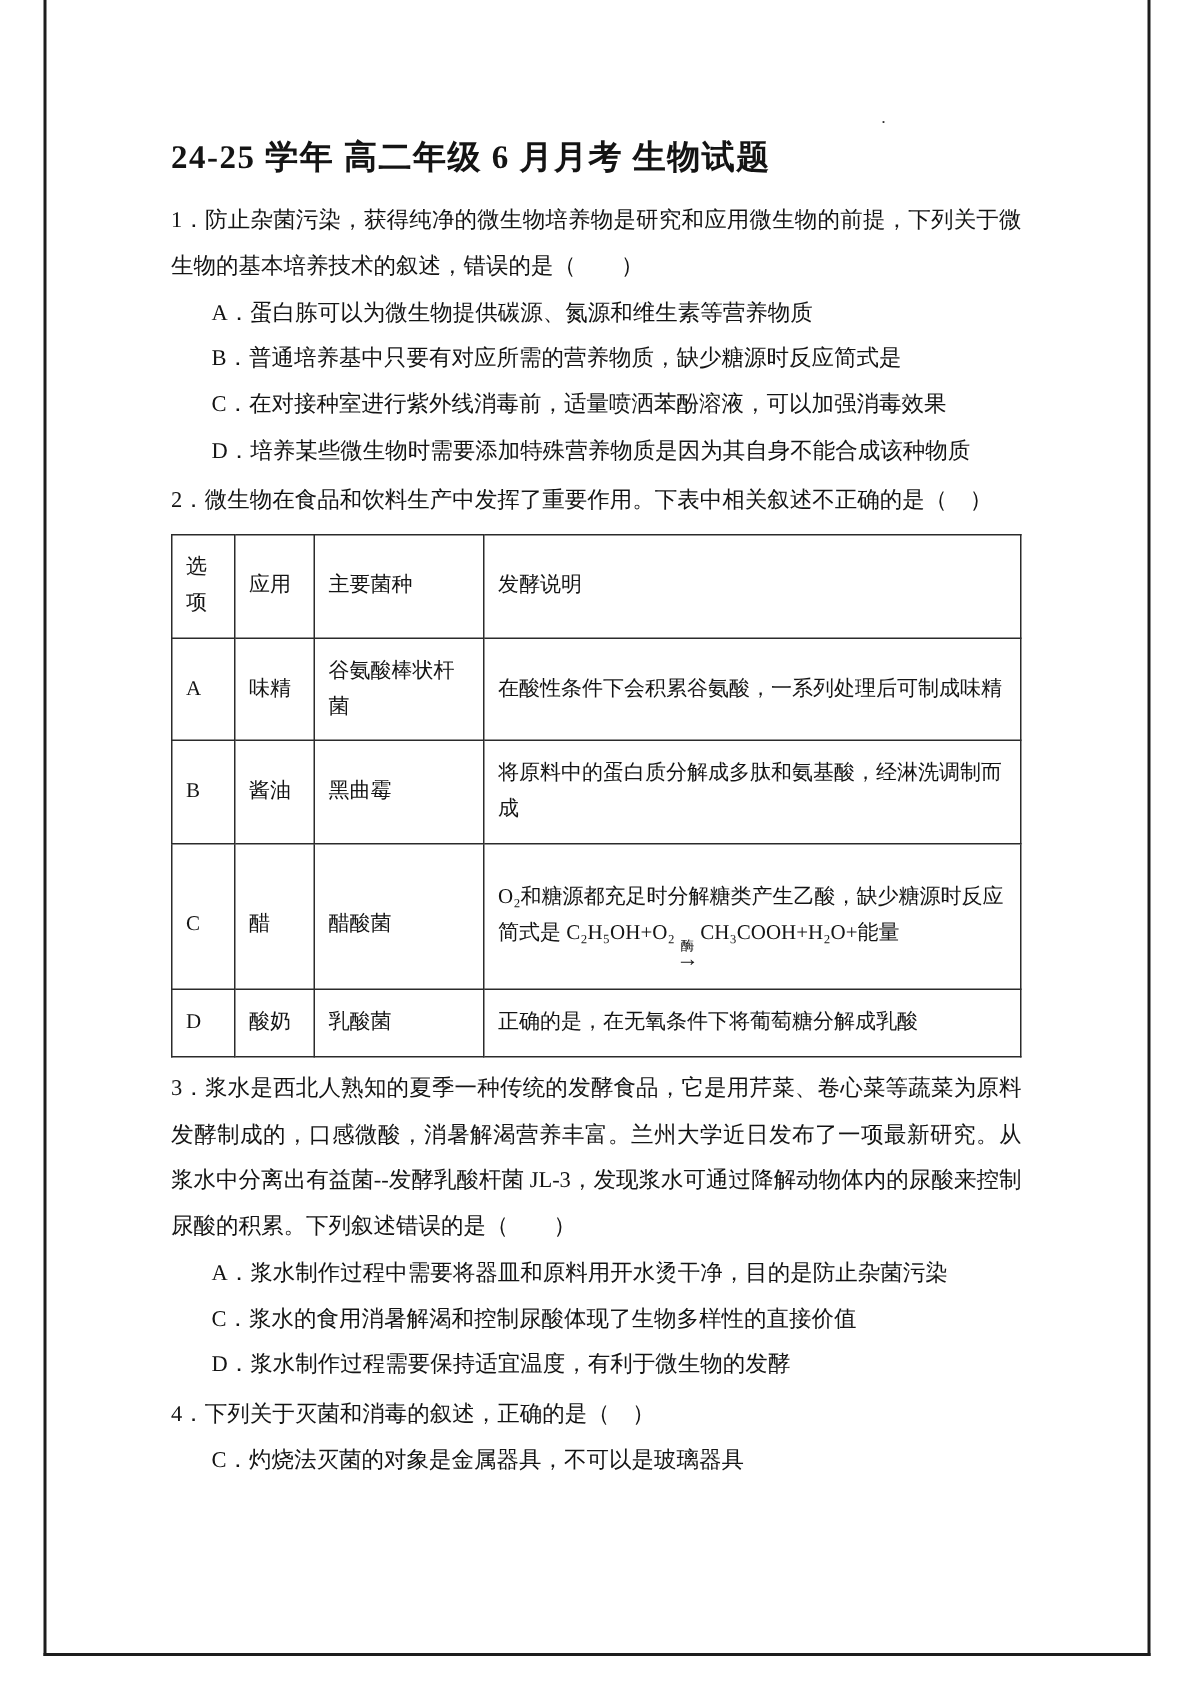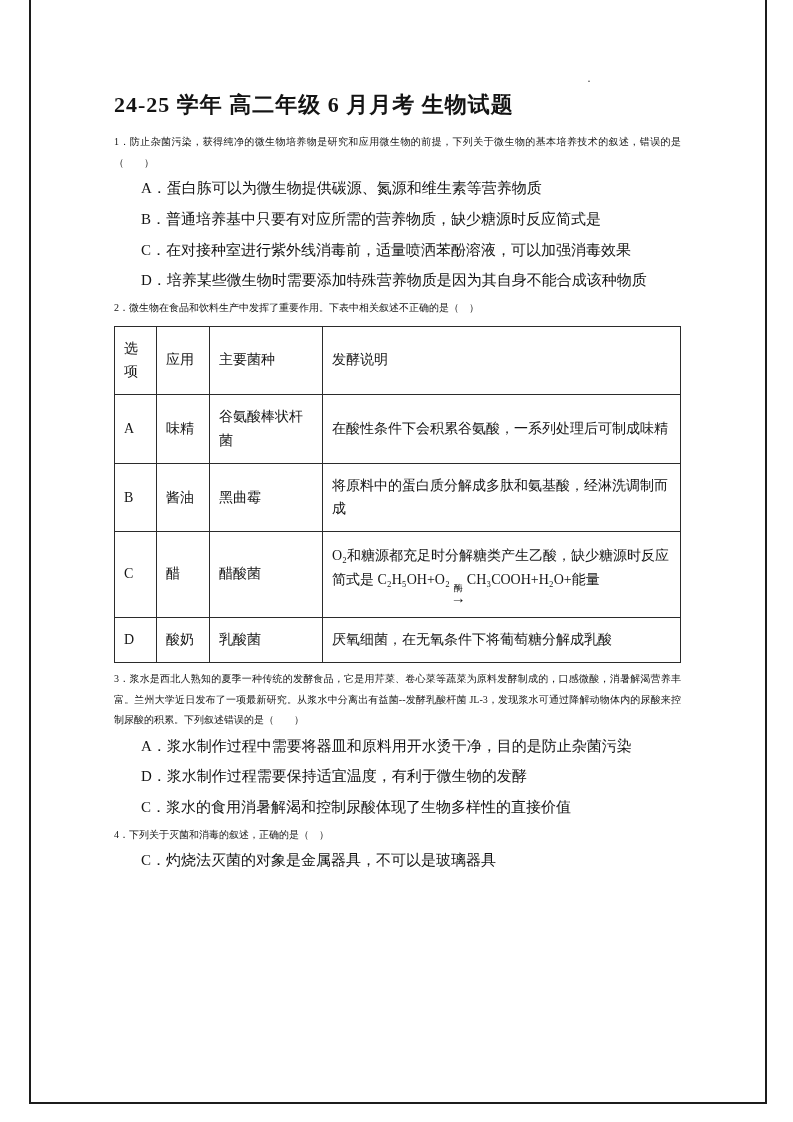--- a/index.html
+++ b/index.html
@@ -32,21 +32,21 @@
     margin-bottom: 12px;
     white-space: nowrap;
   }
   .section-header {
     font-weight: bold;
     font-size: 15px;
     line-height: 1.95;
     text-align: justify;
   }
   .stem {
-    font-size: 10px;
+    font-size: 15px;
     line-height: 2.05;
     text-align: justify;
     margin-top: 2px;
   }
   .option {
     font-size: 15px;
     line-height: 2.05;
     padding-left: 27px;
     text-align: justify;
   }
@@ -62,21 +62,21 @@
     font-size: 14px;
     text-align: left;
     vertical-align: middle;
     padding: 10px 9px;
     line-height: 1.7;
     word-break: break-word;
   }
   .qtable .col-opt   { width: 42px; }
   .qtable .col-app   { width: 53px; }
   .qtable .col-strain{ width: 113px; }
-  .row-tall td { padding-top: 12px; padding-bottom: 13px; }
+  .row-tall td { padding-top: 24px; padding-bottom: 13px; }
   .arrow-stack {
     display: inline-flex;
     flex-direction: column;
     align-items: center;
     vertical-align: -7px;
     line-height: 1;
     margin: 0 1px;
   }
   .arrow-top { font-size: 9px; line-height: 1; }
   .arrow-glyph { font-size: 15px; line-height: 0.75; }
@@ -135,31 +135,31 @@
           <td>醋酸菌</td>
           <td><span>O₂和糖源都充足时分解糖类产生乙酸，缺少糖源时反应简式是 C₂H₅OH+O₂</span><span class="arrow-stack">
                 <span class="arrow-top">酶</span>
                 <span class="arrow-glyph">→</span>
               </span><span>CH₃COOH+H₂O+能量</span></td>
         </tr>
         <tr>
           <td>D</td>
           <td>酸奶</td>
           <td>乳酸菌</td>
-          <td>厌氧细菌，在无氧条件下将葡萄糖分解成乳酸</td>
+          <td>正确的是，在无氧条件下将葡萄糖分解成乳酸</td>
         </tr>
       </tbody>
     </table>
   </div>
 
   <div class="question">
     <p class="stem">3．浆水是西北人熟知的夏季一种传统的发酵食品，它是用芹菜、卷心菜等蔬菜为原料发酵制成的，口感微酸，消暑解渴营养丰富。兰州大学近日发布了一项最新研究。从浆水中分离出有益菌--发酵乳酸杆菌 JL-3，发现浆水可通过降解动物体内的尿酸来控制尿酸的积累。下列叙述错误的是（　　）</p>
     <p class="option">A．浆水制作过程中需要将器皿和原料用开水烫干净，目的是防止杂菌污染</p>
+    <p class="option">C．浆水的食用消暑解渴和控制尿酸体现了生物多样性的直接价值</p>
     <p class="option">D．浆水制作过程需要保持适宜温度，有利于微生物的发酵</p>
-    <p class="option">C．浆水的食用消暑解渴和控制尿酸体现了生物多样性的直接价值</p>
   </div>
 
   <div class="question">
     <p class="stem">4．下列关于灭菌和消毒的叙述，正确的是（　）</p>
     <p class="option">C．灼烧法灭菌的对象是金属器具，不可以是玻璃器具</p>
   </div>
 
 </div>
 
 </body></html>

